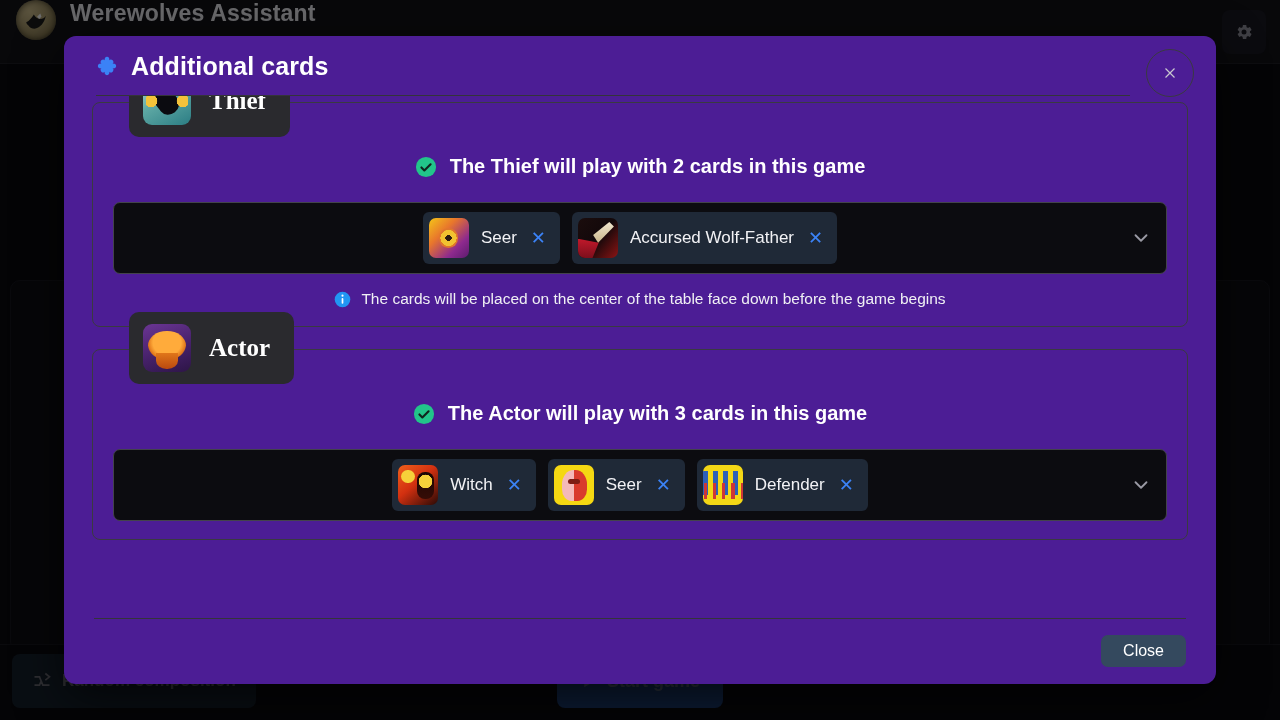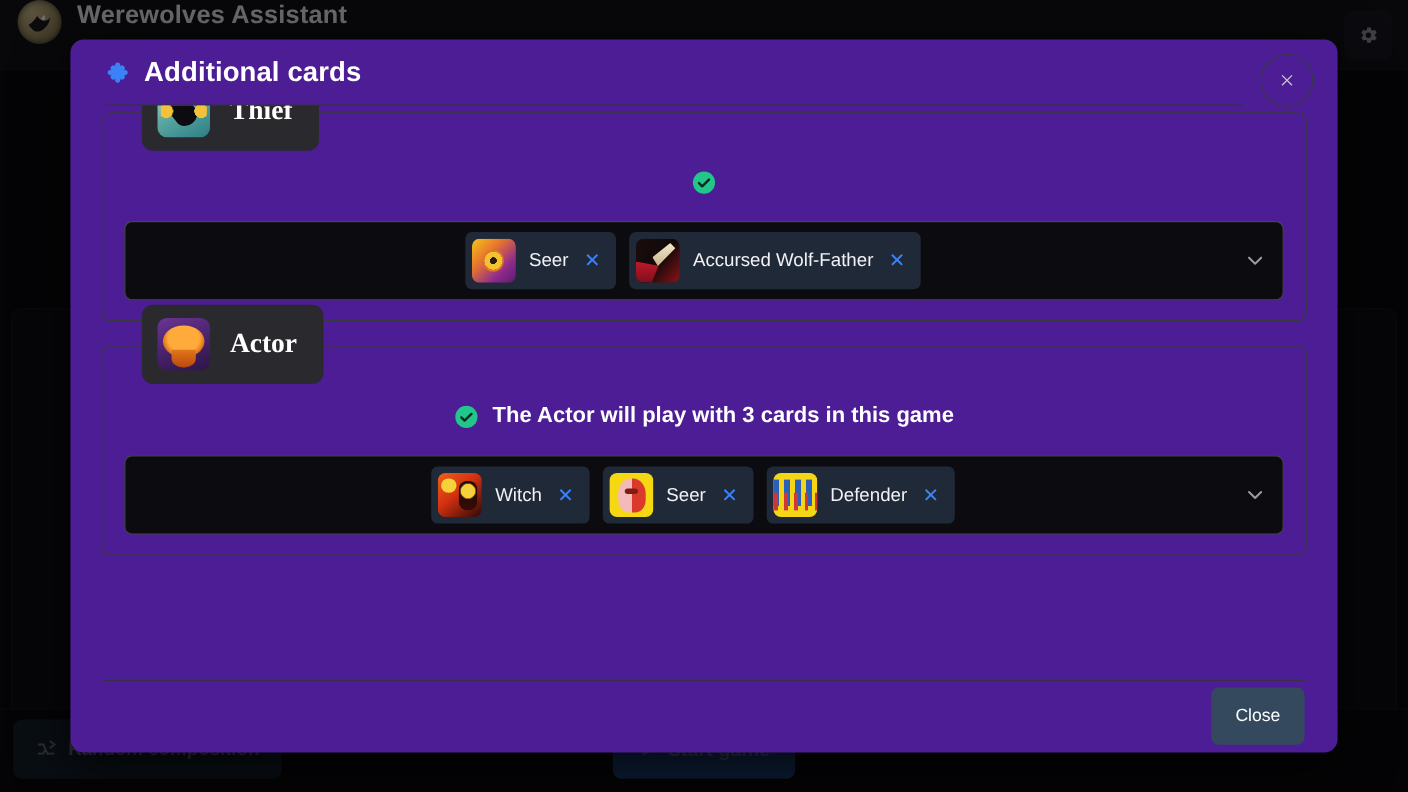--- a/index.html
+++ b/index.html
@@ -301,21 +301,21 @@
     position: absolute;
     left: 30px; right: 30px; top: 0;
     height: 1px;
     background: #34343a;
   }
   #dialog-close-button {
     background: #34495e;
     color: #ffffff;
     border: none;
     border-radius: 7px;
-    height: 52px;
+    height: 32px;
     padding: 0 22px;
     font-size: 16px;
     font-family: "Liberation Sans", sans-serif;
     cursor: pointer;
   }
 
   
   .art { width: 100%; height: 100%; position: relative; }
 
   .art-thief { background: linear-gradient(150deg,#b8e3da 0%,#5ea8a4 45%,#2b7d84 100%); }
@@ -477,20 +477,21 @@
           <div class="art art-thief"></div>
         </div>
         <div class="role-legend-name">Thief</div>
       </div>
 
       <div class="role-status">
         <svg class="check-icon" viewBox="0 0 24 24" aria-hidden="true">
           <circle cx="12" cy="12" r="11" fill="#22c58a"></circle>
           <path d="M7 12.5l3.2 3.2L17 9" fill="none" stroke="#10241d" stroke-width="2.3" stroke-linecap="round" stroke-linejoin="round"></path>
         </svg>
+        <span class="role-status-text">The Thief will play with 2 cards in this game</span>
       </div>
 
       <div class="multiselect">
         <div class="chip-row">
 
           <div class="chip">
             <div class="chip-img">
                 <div class="art art-seer"></div>
               </div>
             <span class="chip-label">Seer</span>
@@ -504,20 +505,28 @@
             <span class="chip-label">Accursed Wolf-Father</span>
             <span class="chip-remove">✕</span>
           </div>
 
         </div>
         <svg class="multiselect-chevron" viewBox="0 0 24 24" aria-hidden="true">
           <path d="M6 9l6 6 6-6" stroke-linecap="round" stroke-linejoin="round"></path>
         </svg>
       </div>
 
+      <div class="role-hint">
+        <svg class="info-icon" viewBox="0 0 24 24" aria-hidden="true">
+          <circle cx="12" cy="12" r="11" fill="#2196f3"></circle>
+          <rect x="10.8" y="10" width="2.4" height="8" rx="1.1" fill="#ffffff"></rect>
+          <circle cx="12" cy="6.6" r="1.5" fill="#ffffff"></circle>
+        </svg>
+        <span class="role-hint-text">The cards will be placed on the center of the table face down before the game begins</span>
+      </div>
     </fieldset>
 
     <fieldset class="role-fieldset">
       <div class="role-legend">
         <div class="role-legend-img">
           <div class="art art-actor"></div>
         </div>
         <div class="role-legend-name">Actor</div>
       </div>
 

